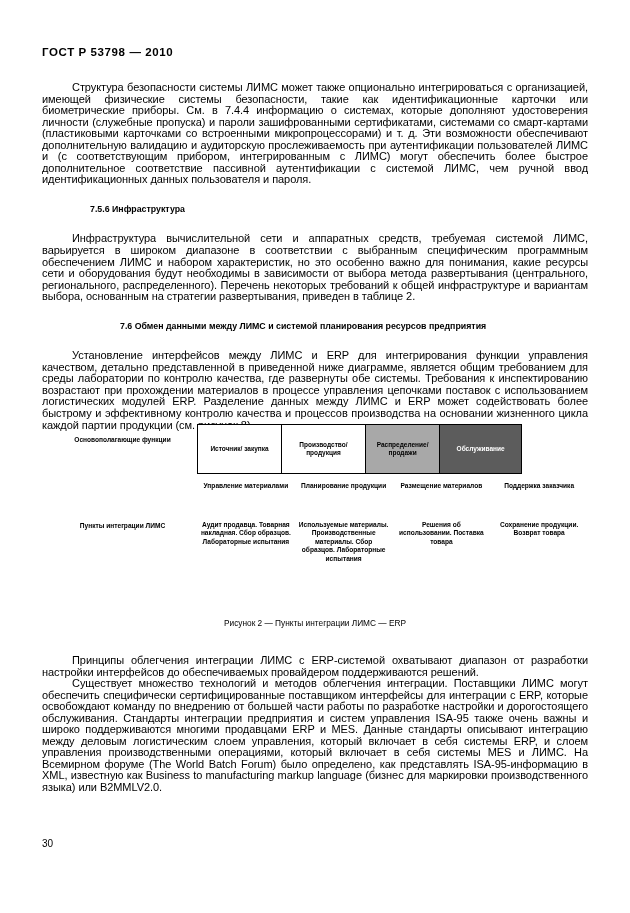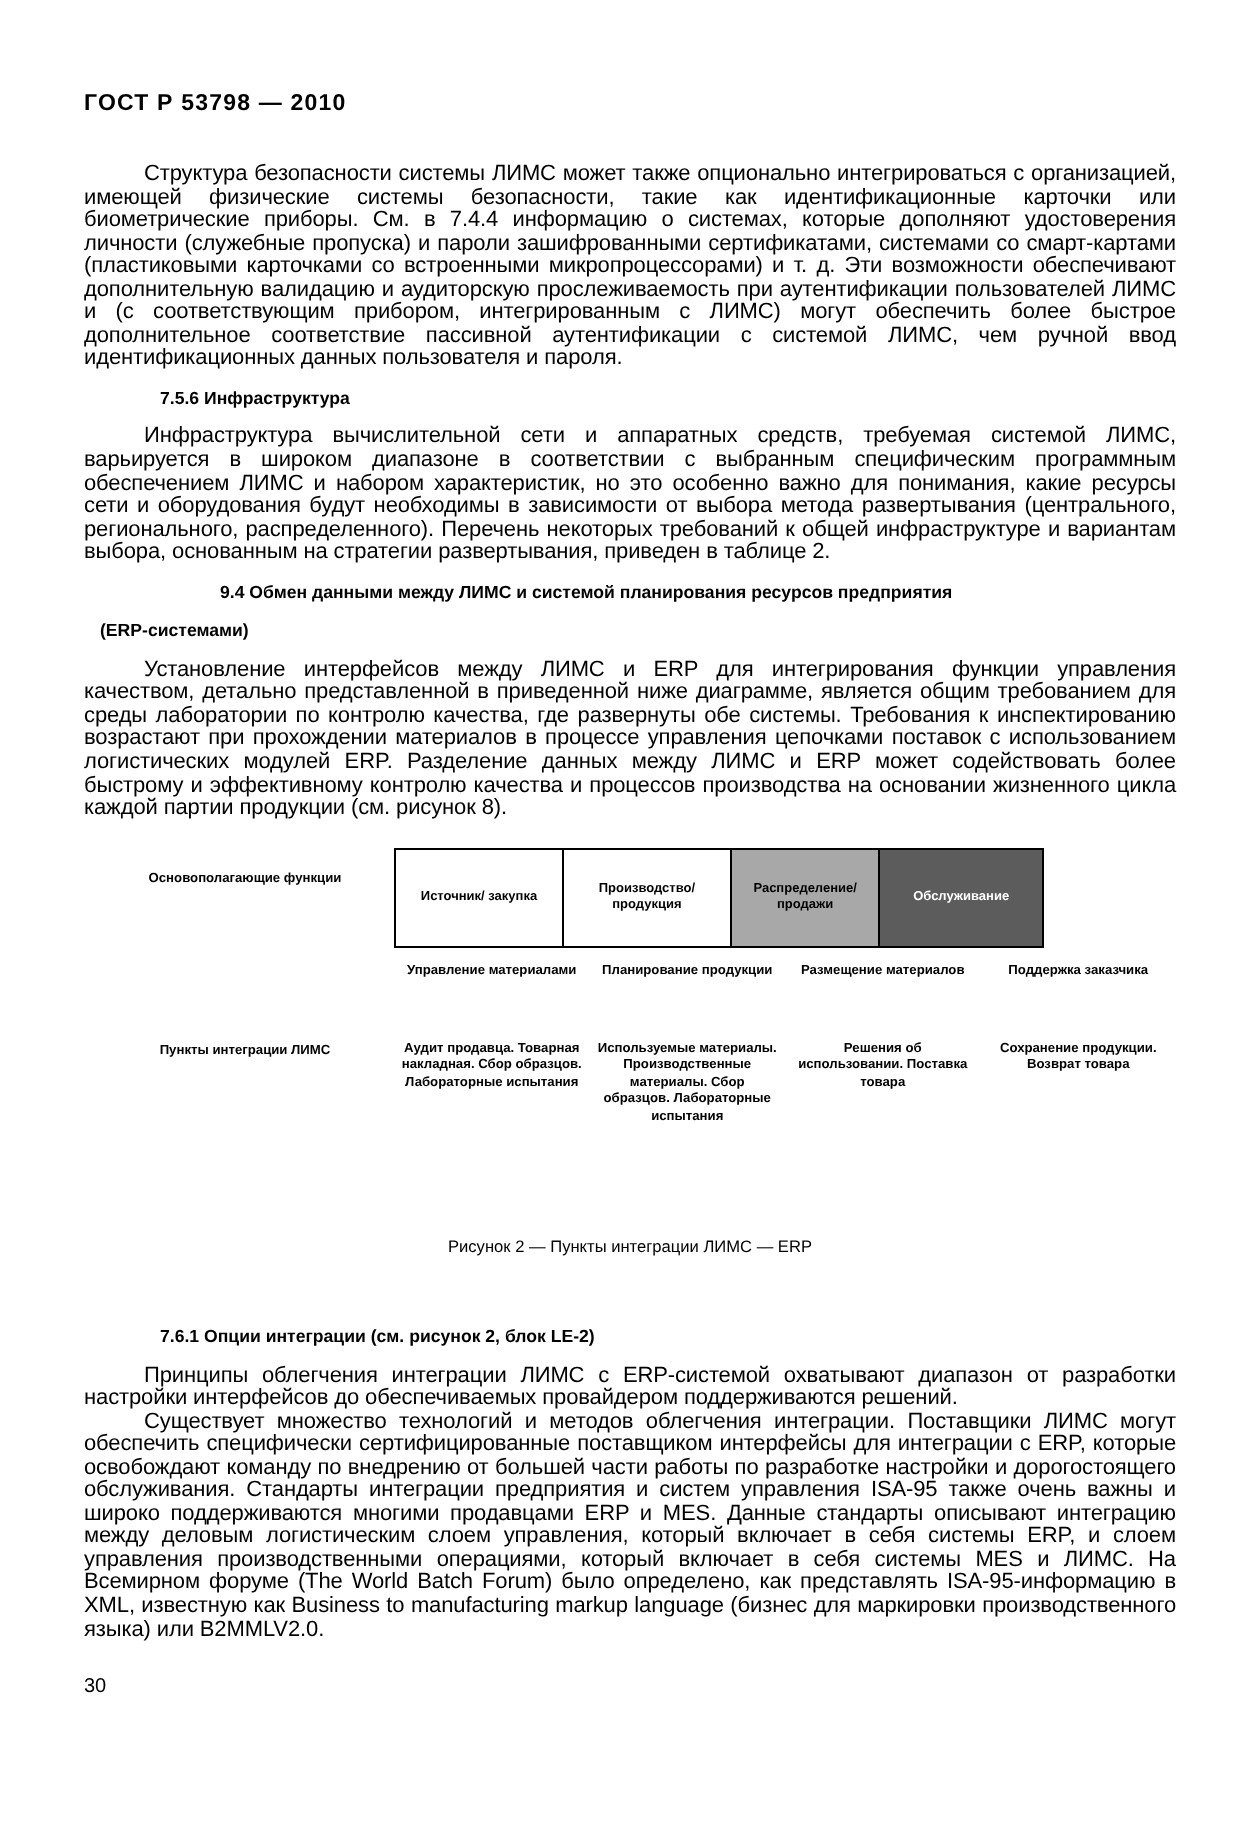--- a/index.html
+++ b/index.html
@@ -45,21 +45,21 @@
   p.body-text {
     margin: 0;
     font-size: 11px;
     line-height: 11.55px;
     text-align: justify;
     text-indent: 30px;
     letter-spacing: -0.06px;
   }
 
   h3.section-head {
-    margin: 8px;
+    margin: 18px;
     font-size: 8.8px;
     line-height: 11.55px;
     font-weight: bold;
     text-indent: 30px;
     text-align: justify;
   }
   h3.section-head.spread {
     text-align: justify;
   }
   h3.section-head.spread > span.line-fill {
@@ -203,22 +203,21 @@
   <div class="doc-header">ГОСТ Р 53798 — 2010</div>
 
   <div class="content">
 
     <p class="body-text">Структура безопасности системы ЛИМС  может также опционально интегрироваться с организацией, имеющей физические системы безопасности, такие как идентификационные карточки или биометрические приборы. См. в 7.4.4 информацию о системах, которые дополняют удостоверения личности (служебные пропуска) и пароли зашифрованными сертификатами, системами со смарт-картами (пластиковыми карточками со встроенными микропроцессорами) и т. д. Эти возможности обеспечивают дополнительную валидацию и аудиторскую прослеживаемость при аутентификации пользователей ЛИМС и (с соответствующим прибором, интегрированным с  ЛИМС) могут обеспечить более быстрое дополнительное соответствие пассивной аутентификации с системой ЛИМС, чем ручной ввод идентификационных данных пользователя и пароля.</p>
 
     <h3 class="section-head">7.5.6 Инфраструктура</h3>
 
     <p class="body-text">Инфраструктура вычислительной сети и аппаратных средств, требуемая системой ЛИМС, варьируется в широком диапазоне в соответствии с выбранным специфическим программным обеспечением ЛИМС и набором характеристик, но это особенно важно для понимания, какие ресурсы сети и оборудования будут необходимы в зависимости от выбора метода развертывания (центрального, регионального, распределенного). Перечень некоторых требований к общей инфраструктуре и вариантам выбора, основанным на стратегии развертывания, приведен в таблице 2.</p>
 
-    <h3 class="section-head spread"><span class="line-fill">9.4 Обмен  данными  между  ЛИМС  и  системой  планирования ресурсов   предприятия</span></h3>
-    <h3 class="section-head" style="text-indent:0">(ERP-системами)</h3>
+    <h3 class="section-head spread"><span class="line-fill">7.6 Обмен  данными  между  ЛИМС  и  системой  планирования ресурсов   предприятия</span></h3>
 
     <p class="body-text">Установление интерфейсов между ЛИМС и ERP для интегрирования функции управления качеством, детально представленной в приведенной ниже диаграмме, является общим требованием для среды лаборатории по контролю качества, где развернуты обе системы. Требования к инспектированию возрастают при прохождении материалов в процессе управления цепочками поставок с использованием логистических модулей ERP. Разделение данных между ЛИМС и ERP может содействовать более быстрому и эффективному контролю качества  и процессов производства на основании жизненного цикла каждой партии продукции (см. рисунок 8).</p>
 
   </div>
 
   <div class="figure">
 
     <div class="fig-row-boxes">
       <div class="fig-left-label">Основополагающие функции</div>
       <div class="boxes">
@@ -257,21 +256,20 @@
         </div>
       </div>
     </div>
 
     <div class="fig-caption">Рисунок 2 — Пункты интеграции ЛИМС — ERP</div>
 
   </div>
 
   <div class="content-tail">
 
-    <h3 class="section-head">7.6.1 Опции интеграции (см. рисунок 2, блок LE-2)</h3>
 
     <p class="body-text">Принципы облегчения интеграции ЛИМС с ERP-системой охватывают диапазон от разработки настройки интерфейсов до обеспечиваемых провайдером поддерживаются решений.</p>
 
     <p class="body-text">Существует множество технологий и методов облегчения интеграции. Поставщики ЛИМС могут обеспечить специфически сертифицированные поставщиком интерфейсы для интеграции с  ERP, которые освобождают команду по внедрению от большей части работы по  разработке настройки и дорогостоящего обслуживания. Стандарты интеграции предприятия и систем управления ISA-95 также очень важны и широко поддерживаются многими  продавцами ERP и MES. Данные стандарты описывают интеграцию между деловым логистическим слоем управления, который включает в себя системы ERP, и слоем управления производственными операциями, который включает в себя системы MES и ЛИМС. На Всемирном форуме (The World Batch Forum) было определено, как представлять ISA-95-информацию в XML, известную как Business to manufacturing markup language (бизнес для маркировки производственного языка) или B2MMLV2.0.</p>
 
   </div>
 
   <div class="page-number">30</div>
 
 </div>

